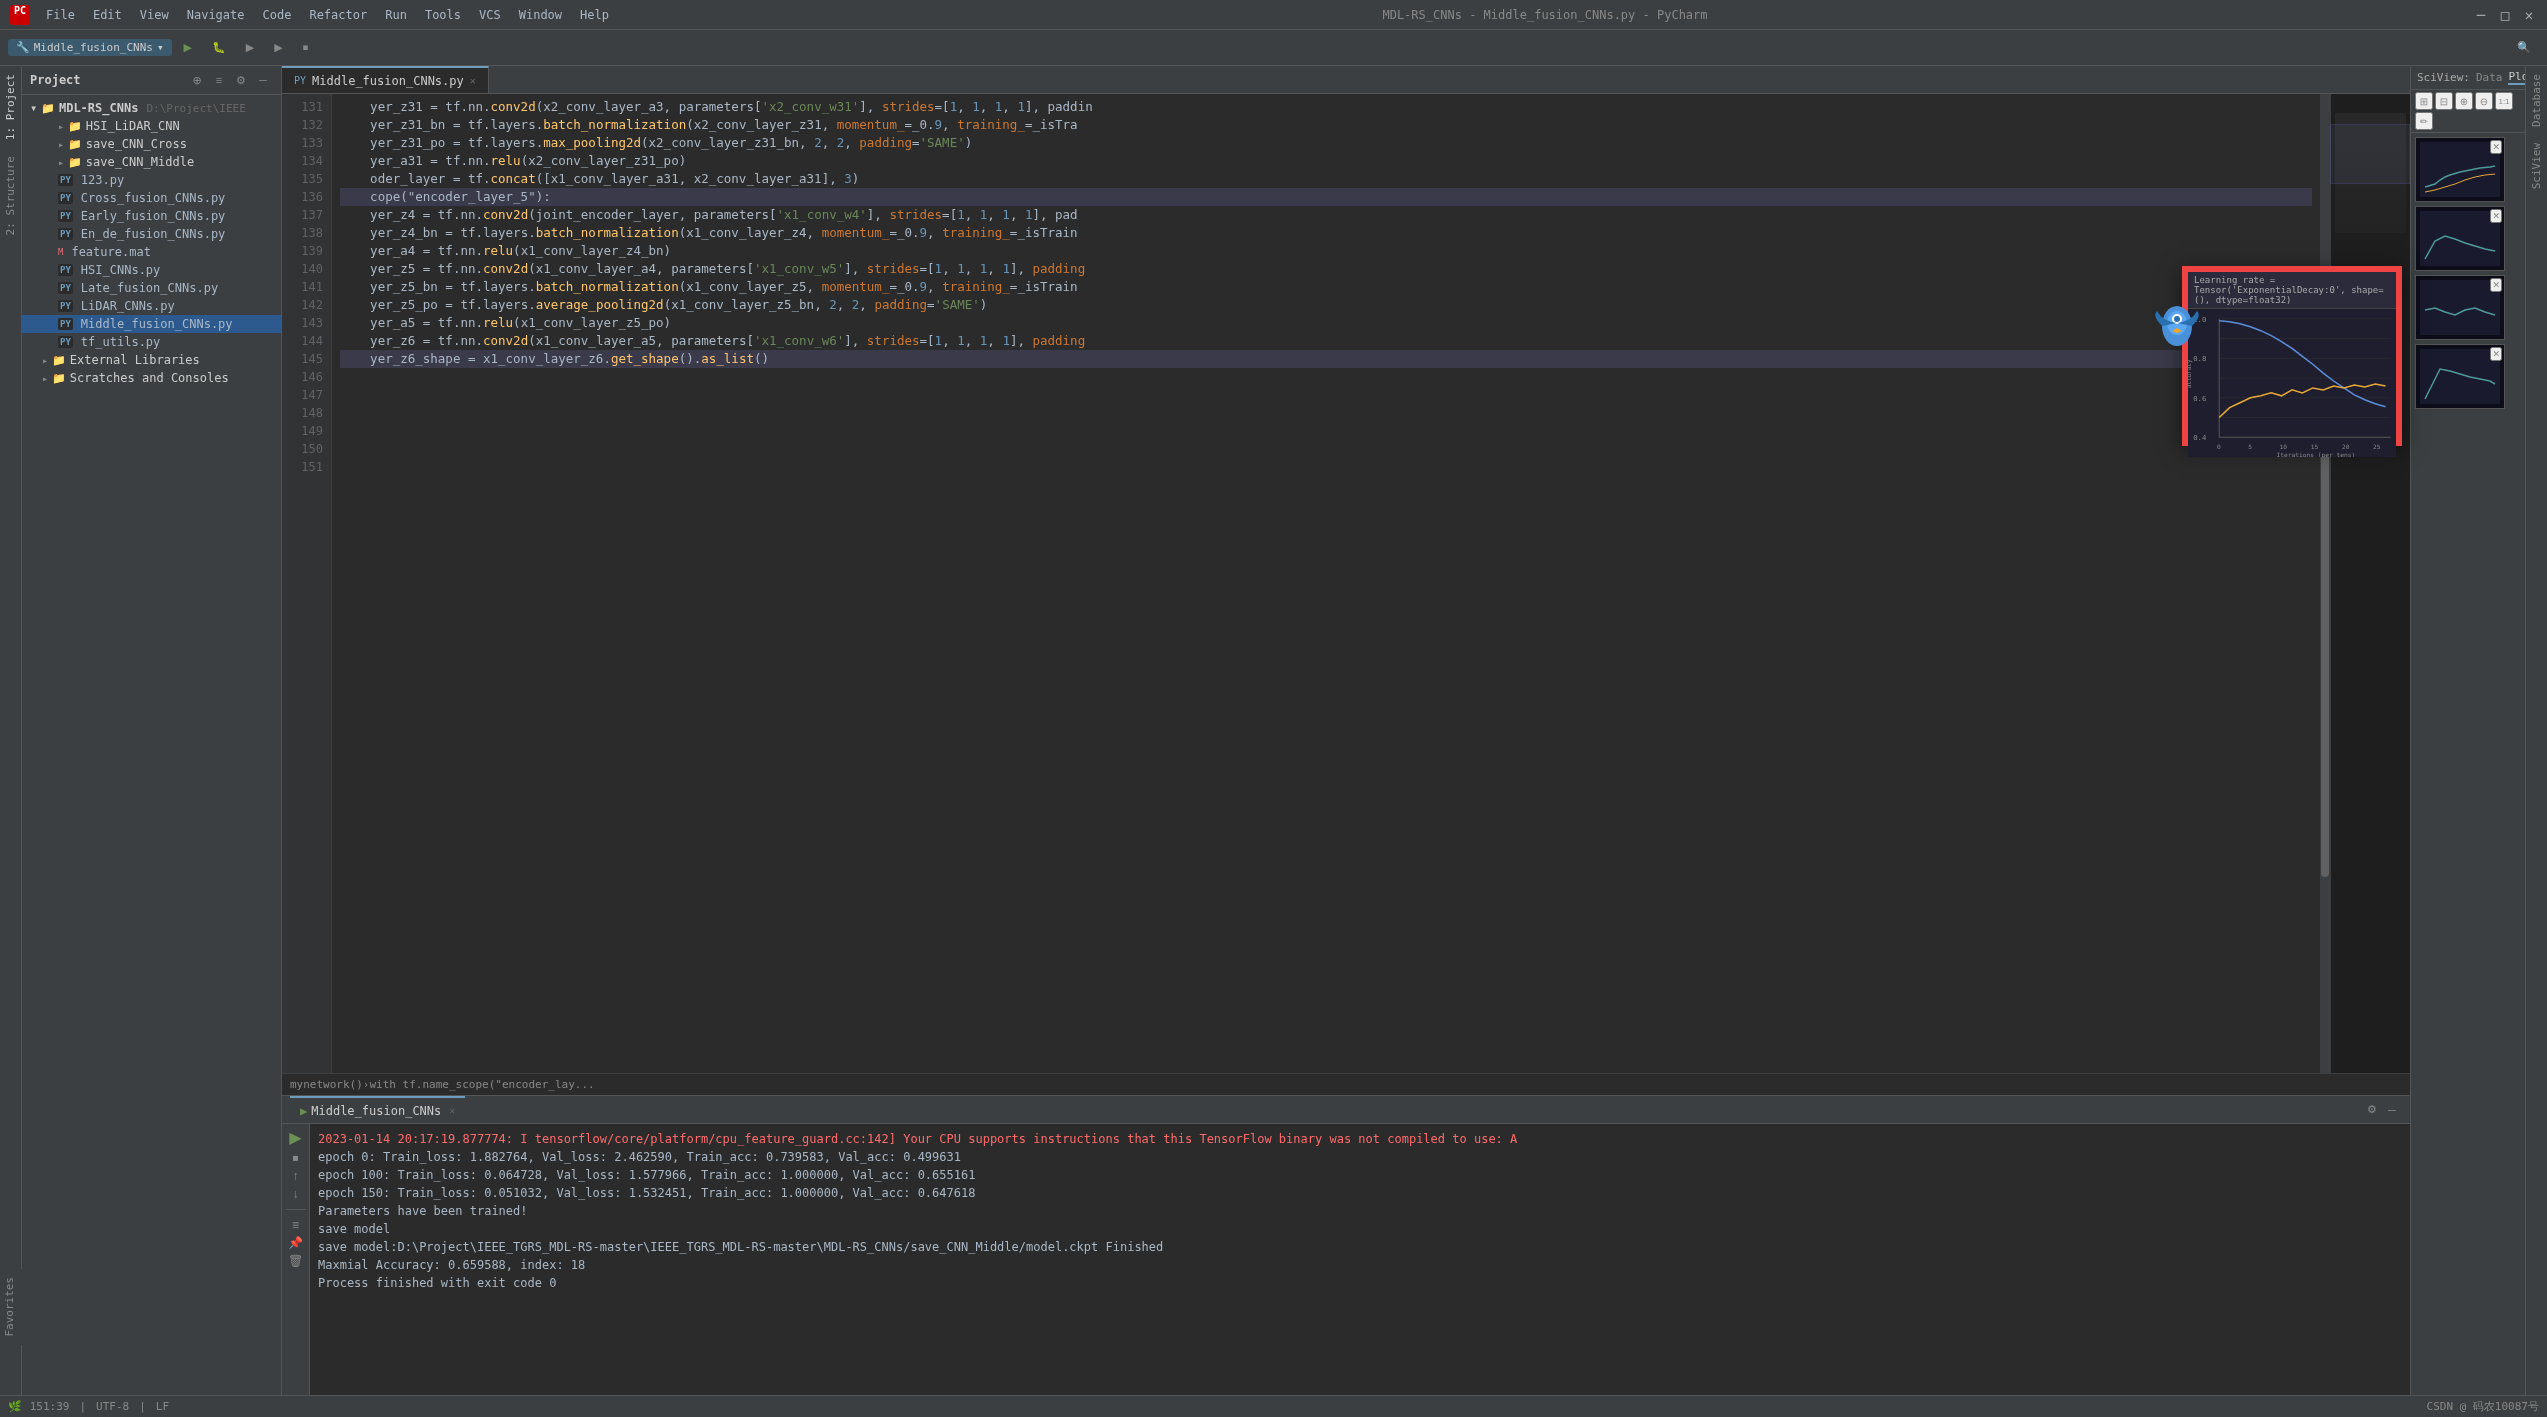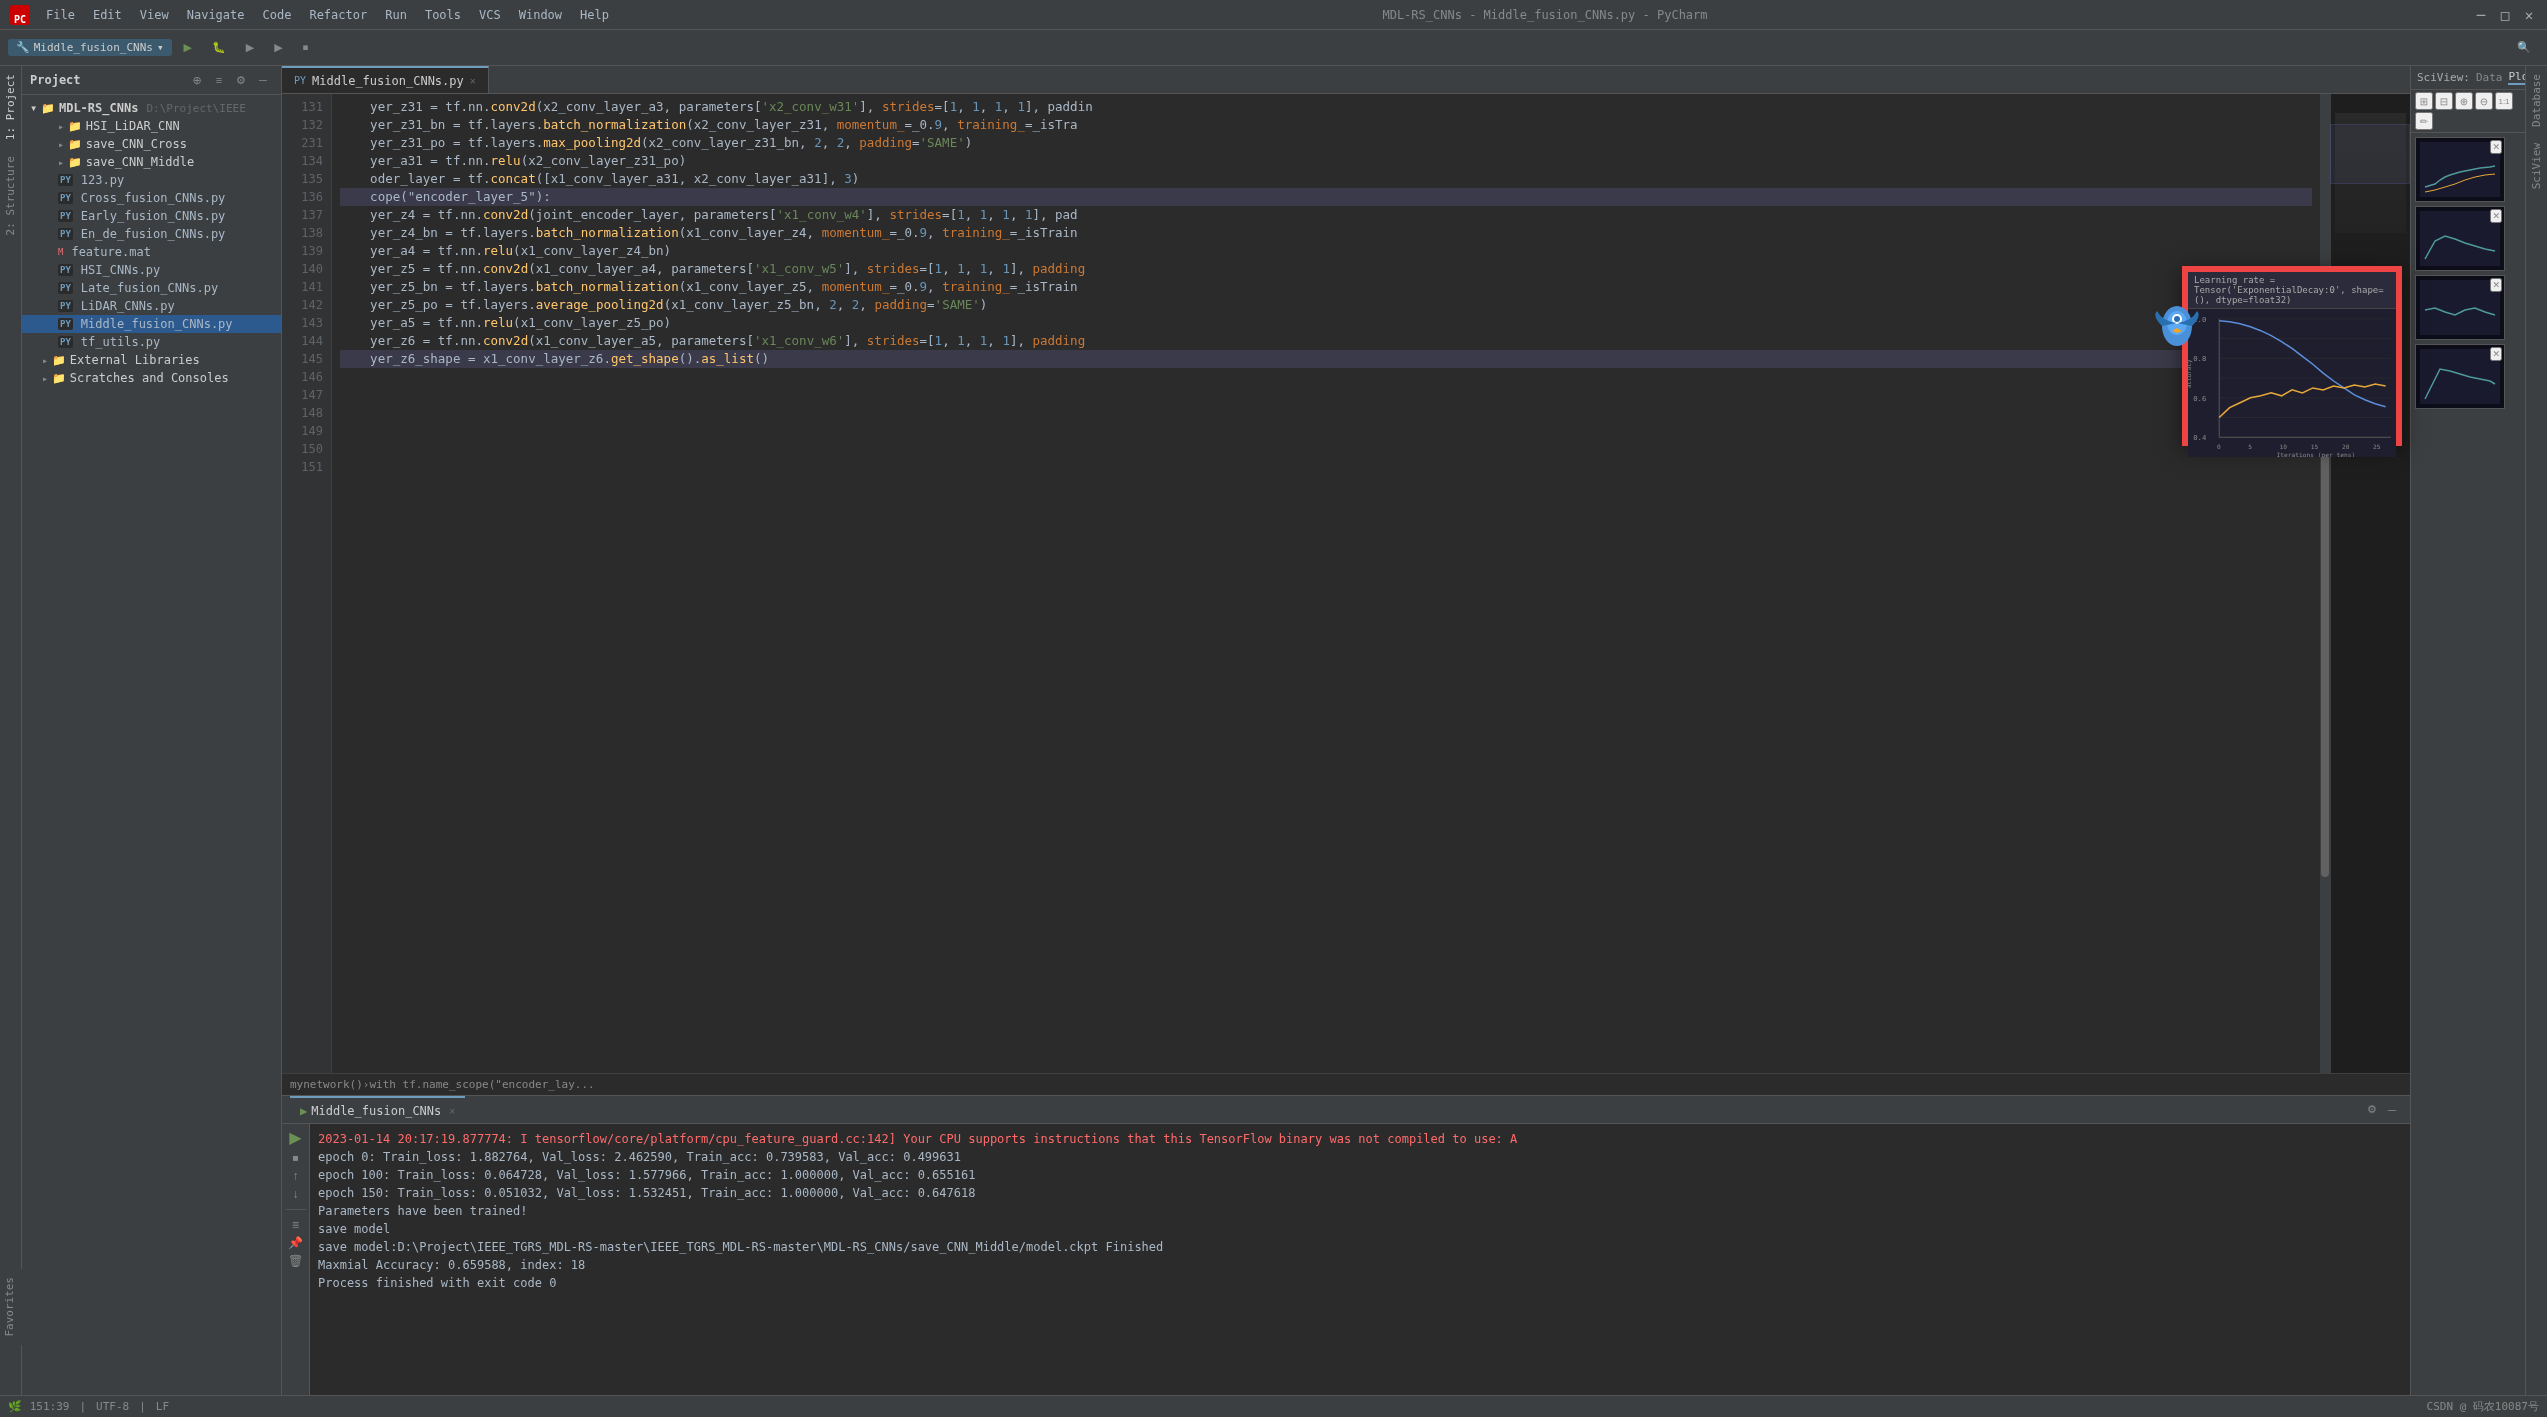--- a/index.html
+++ b/index.html
@@ -20,21 +20,21 @@
       display: flex;
       align-items: center;
       padding: 0 10px;
       border-bottom: 1px solid #555;
     }
     .title-bar-logo {
       width: 20px; height: 20px;
       background: #cc0000;
       border-radius: 3px;
       margin-right: 8px;
-      display: flex; align-items: flex-end; justify-content: center;
+      display: flex; align-items: flex-start; justify-content: center;
       color: white; font-size: 10px; font-weight: bold;
     }
     .title-bar-menus {
       display: flex; gap: 2px;
       font-size: 12px;
     }
     .title-bar-menus span {
       padding: 2px 8px;
       cursor: pointer;
       border-radius: 3px;
@@ -514,21 +514,21 @@
         <span style="color:#6d9cbe; font-size:10px;">PY</span>
         <span>Middle_fusion_CNNs.py</span>
         <span class="tab-close">✕</span>
       </div>
     </div>
 
     <div class="code-editor" style="flex:1; overflow:hidden;">
       <div class="line-numbers" id="line-numbers">
           <div>131</div>
           <div>132</div>
-          <div>231</div>
+          <div>133</div>
           <div>134</div>
           <div>135</div>
           <div>136</div>
           <div>137</div>
           <div>138</div>
           <div>139</div>
           <div>140</div>
           <div>141</div>
           <div>142</div>
           <div>143</div>

